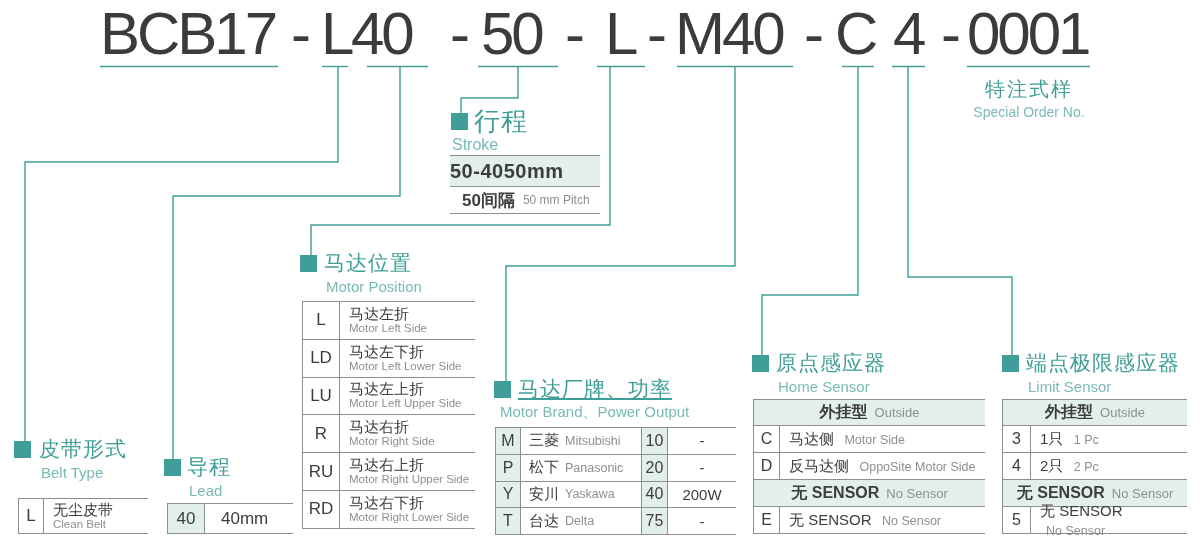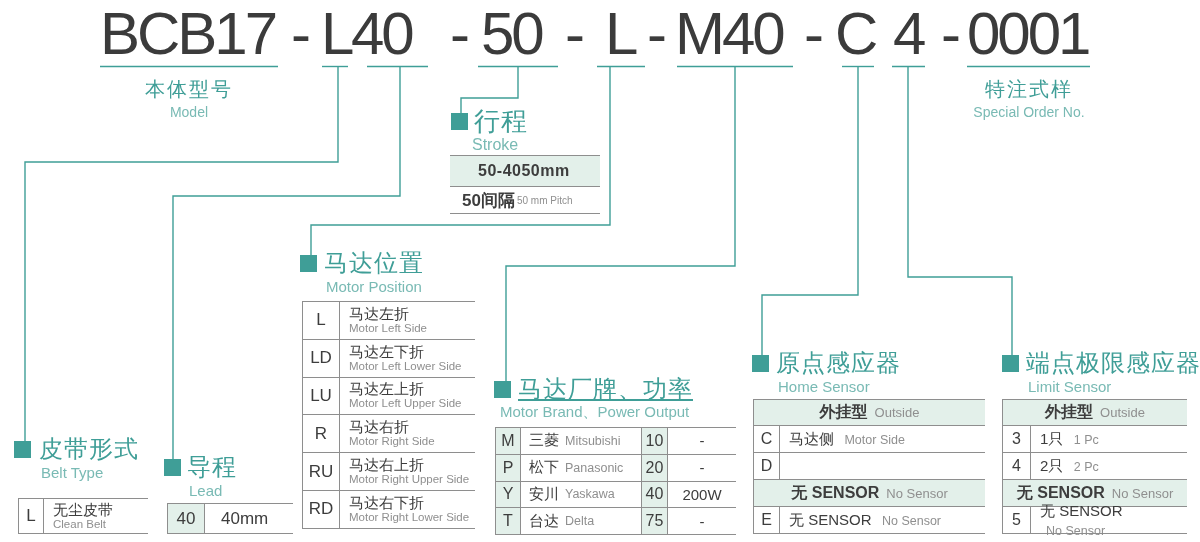--- a/index.html
+++ b/index.html
@@ -26,21 +26,21 @@
   
   #lines{position:absolute;left:0;top:0;width:1200px;height:542px;}
   
   .lbl{position:absolute;text-align:center;}
   .lbl .zh{font-size:20px;color:var(--teal);letter-spacing:2px;line-height:22px;}
   .lbl .en{font-size:14px;color:var(--teal-light);line-height:16px;margin-top:4px;}
   #model-label{left:100px;top:78px;width:178px;}
   #special-label{left:943px;top:78px;width:172px;}
   
   .sq{position:absolute;width:17px;height:17px;background:var(--teal);}
-  .sec-zh{position:absolute;font-size:24px;color:var(--teal);letter-spacing:1px;white-space:nowrap;line-height:24px;}
+  .sec-zh{position:absolute;font-size:21px;color:var(--teal);letter-spacing:1px;white-space:nowrap;line-height:24px;}
   .sec-en{position:absolute;font-size:15px;color:var(--teal-light);white-space:nowrap;line-height:17px;}
   
   .tbl{position:absolute;border-top:1px solid var(--rule);box-sizing:border-box;}
   .tbl.left-edge{border-left:1px solid var(--rule);}
   .row{display:flex;align-items:center;border-bottom:1px solid var(--rule);box-sizing:border-box;}
   .shade{background:var(--mint);}
   .cell-code{align-self:stretch;display:flex;align-items:center;justify-content:center;
     border-right:1px solid var(--rule);box-sizing:border-box;font-size:17px;color:var(--ink);flex:none;}
   .cell-desc{flex:1;padding-left:9px;min-width:0;}
   .zh-line{font-size:15px;color:var(--ink);line-height:16px;white-space:nowrap;}
@@ -60,23 +60,23 @@
   #lead-table .cell-code{width:37px;}
   #lead-table .cell-desc{font-size:17px;color:var(--ink);padding-left:16px;}
   
   #mp-table{left:302px;top:301px;width:173px;}
   #mp-table .row{height:37.8px;}
   #mp-table .cell-code{width:37px;}
   
   #stroke-table{left:450px;top:155px;width:150px;}
   #stroke-table .row-range{height:30px;display:flex;align-items:center;border-bottom:1px solid var(--rule);}
   #stroke-table .row-pitch{height:26px;display:flex;align-items:center;border-bottom:1px solid var(--rule);}
-  .range-txt{font-size:16px;font-weight:bold;color:var(--ink);padding-left:12px;letter-spacing:0.5px;margin-left:16px;}
+  .range-txt{font-size:20px;font-weight:bold;color:var(--ink);letter-spacing:0.5px;}
   .pitch-zh{font-size:17px;font-weight:bold;color:var(--ink);padding-left:12px;text-align:right;}
-  .pitch-en{font-size:10px;color:var(--gray);margin-left:2px;}
+  .pitch-en{font-size:12px;color:var(--gray);margin-left:8px;}
   
   #mb-table{left:495px;top:427px;width:241px;}
   #mb-table .row{height:26.75px;}
   #mb-table .cell-code{width:25px;font-size:16px;}
   #mb-table .cell-brand{flex:1;display:flex;align-items:baseline;padding-left:8px;border-right:1px solid var(--rule);align-self:stretch;}
   #mb-table .cell-power{width:26px;align-self:stretch;display:flex;align-items:center;justify-content:center;border-right:1px solid var(--rule);font-size:16px;color:var(--ink);flex:none;box-sizing:border-box;}
   #mb-table .cell-out{width:68px;text-align:center;font-size:15px;color:var(--ink);flex:none;}
   #mb-table .cell-brand{align-items:center;}
   
   #hs-table{left:753px;top:399px;width:232px;}
@@ -85,21 +85,21 @@
   #hs-table .cell-code{width:26px;font-size:16px;}
   
   #ls-table{left:1002px;top:399px;width:185px;}
   #ls-table .row{height:27px;}
   #ls-table .row:first-child{height:26px;}
   #ls-table .cell-code{width:28px;font-size:16px;}
   
   #belt-sq{left:14px;top:441px;}   #belt-zh{left:39px;top:437px;}  #belt-en{left:41px;top:464px;}
   #lead-sq{left:164px;top:459px;}  #lead-zh{left:187px;top:455px;} #lead-en{left:189px;top:482px;}
   #mp-sq{left:300px;top:255px;}    #mp-zh{left:324px;top:251px;}   #mp-en{left:326px;top:278px;}
-  #stroke-sq{left:451px;top:113px;}#stroke-zh{left:474px;top:109px;font-size:26px;}#stroke-en{left:472px;top:136px;font-size:16px;}
+  #stroke-sq{left:451px;top:113px;}#stroke-zh{left:474px;top:109px;font-size:26px;}#stroke-en{left:452px;top:136px;font-size:16px;}
   #mb-sq{left:494px;top:381px;}    #mb-zh{left:518px;top:377px;text-decoration:underline;}   #mb-en{left:500px;top:403px;}
   #hs-sq{left:752px;top:355px;}    #hs-zh{left:776px;top:351px;}   #hs-en{left:778px;top:378px;}
   #ls-sq{left:1002px;top:355px;}   #ls-zh{left:1026px;top:351px;}  #ls-en{left:1028px;top:378px;}
 </style>
 </head>
 <body>
 
 <div id="canvas">
 
   <svg id="lines" viewBox="0 0 1200 542" xmlns="http://www.w3.org/2000/svg">
@@ -134,24 +134,20 @@
     <span class="title-seg s7">L</span>
     <span class="title-seg s8">-</span>
     <span class="title-seg s9">M40</span>
     <span class="title-seg s10">-</span>
     <span class="title-seg s11">C</span>
     <span class="title-seg s12">4</span>
     <span class="title-seg s13">-</span>
     <span class="title-seg s14">0001</span>
   </div>
 
-  <div class="lbl" id="model-label">
-    <div class="zh">本体型号</div>
-    <div class="en">Model</div>
-  </div>
   <div class="lbl" id="special-label">
     <div class="zh">特注式样</div>
     <div class="en">Special Order No.</div>
   </div>
 
   <div class="sq" id="stroke-sq"></div>
   <div class="sec-zh" id="stroke-zh">行程</div>
   <div class="sec-en" id="stroke-en">Stroke</div>
   <div class="tbl" id="stroke-table">
     <div class="row-range shade">
@@ -286,20 +282,24 @@
     </div>
     <div class="row">
       <div class="cell-code">C</div>
       <div class="cell-desc">
         <span class="zh-inline">马达侧</span>
         <span class="inline-en">Motor Side</span>
       </div>
     </div>
     <div class="row">
       <div class="cell-code">D</div>
+      <div class="cell-desc">
+        <span class="zh-inline">反马达侧</span>
+        <span class="inline-en">OppoSite Motor Side</span>
+      </div>
     </div>
     <div class="row shade hdr-row">
       <span class="hdr-zh">无 SENSOR</span>
       <span class="hdr-en">No Sensor</span>
     </div>
     <div class="row">
       <div class="cell-code">E</div>
       <div class="cell-desc">
         <span class="zh-inline">无 SENSOR</span>
         <span class="inline-en">No Sensor</span>

